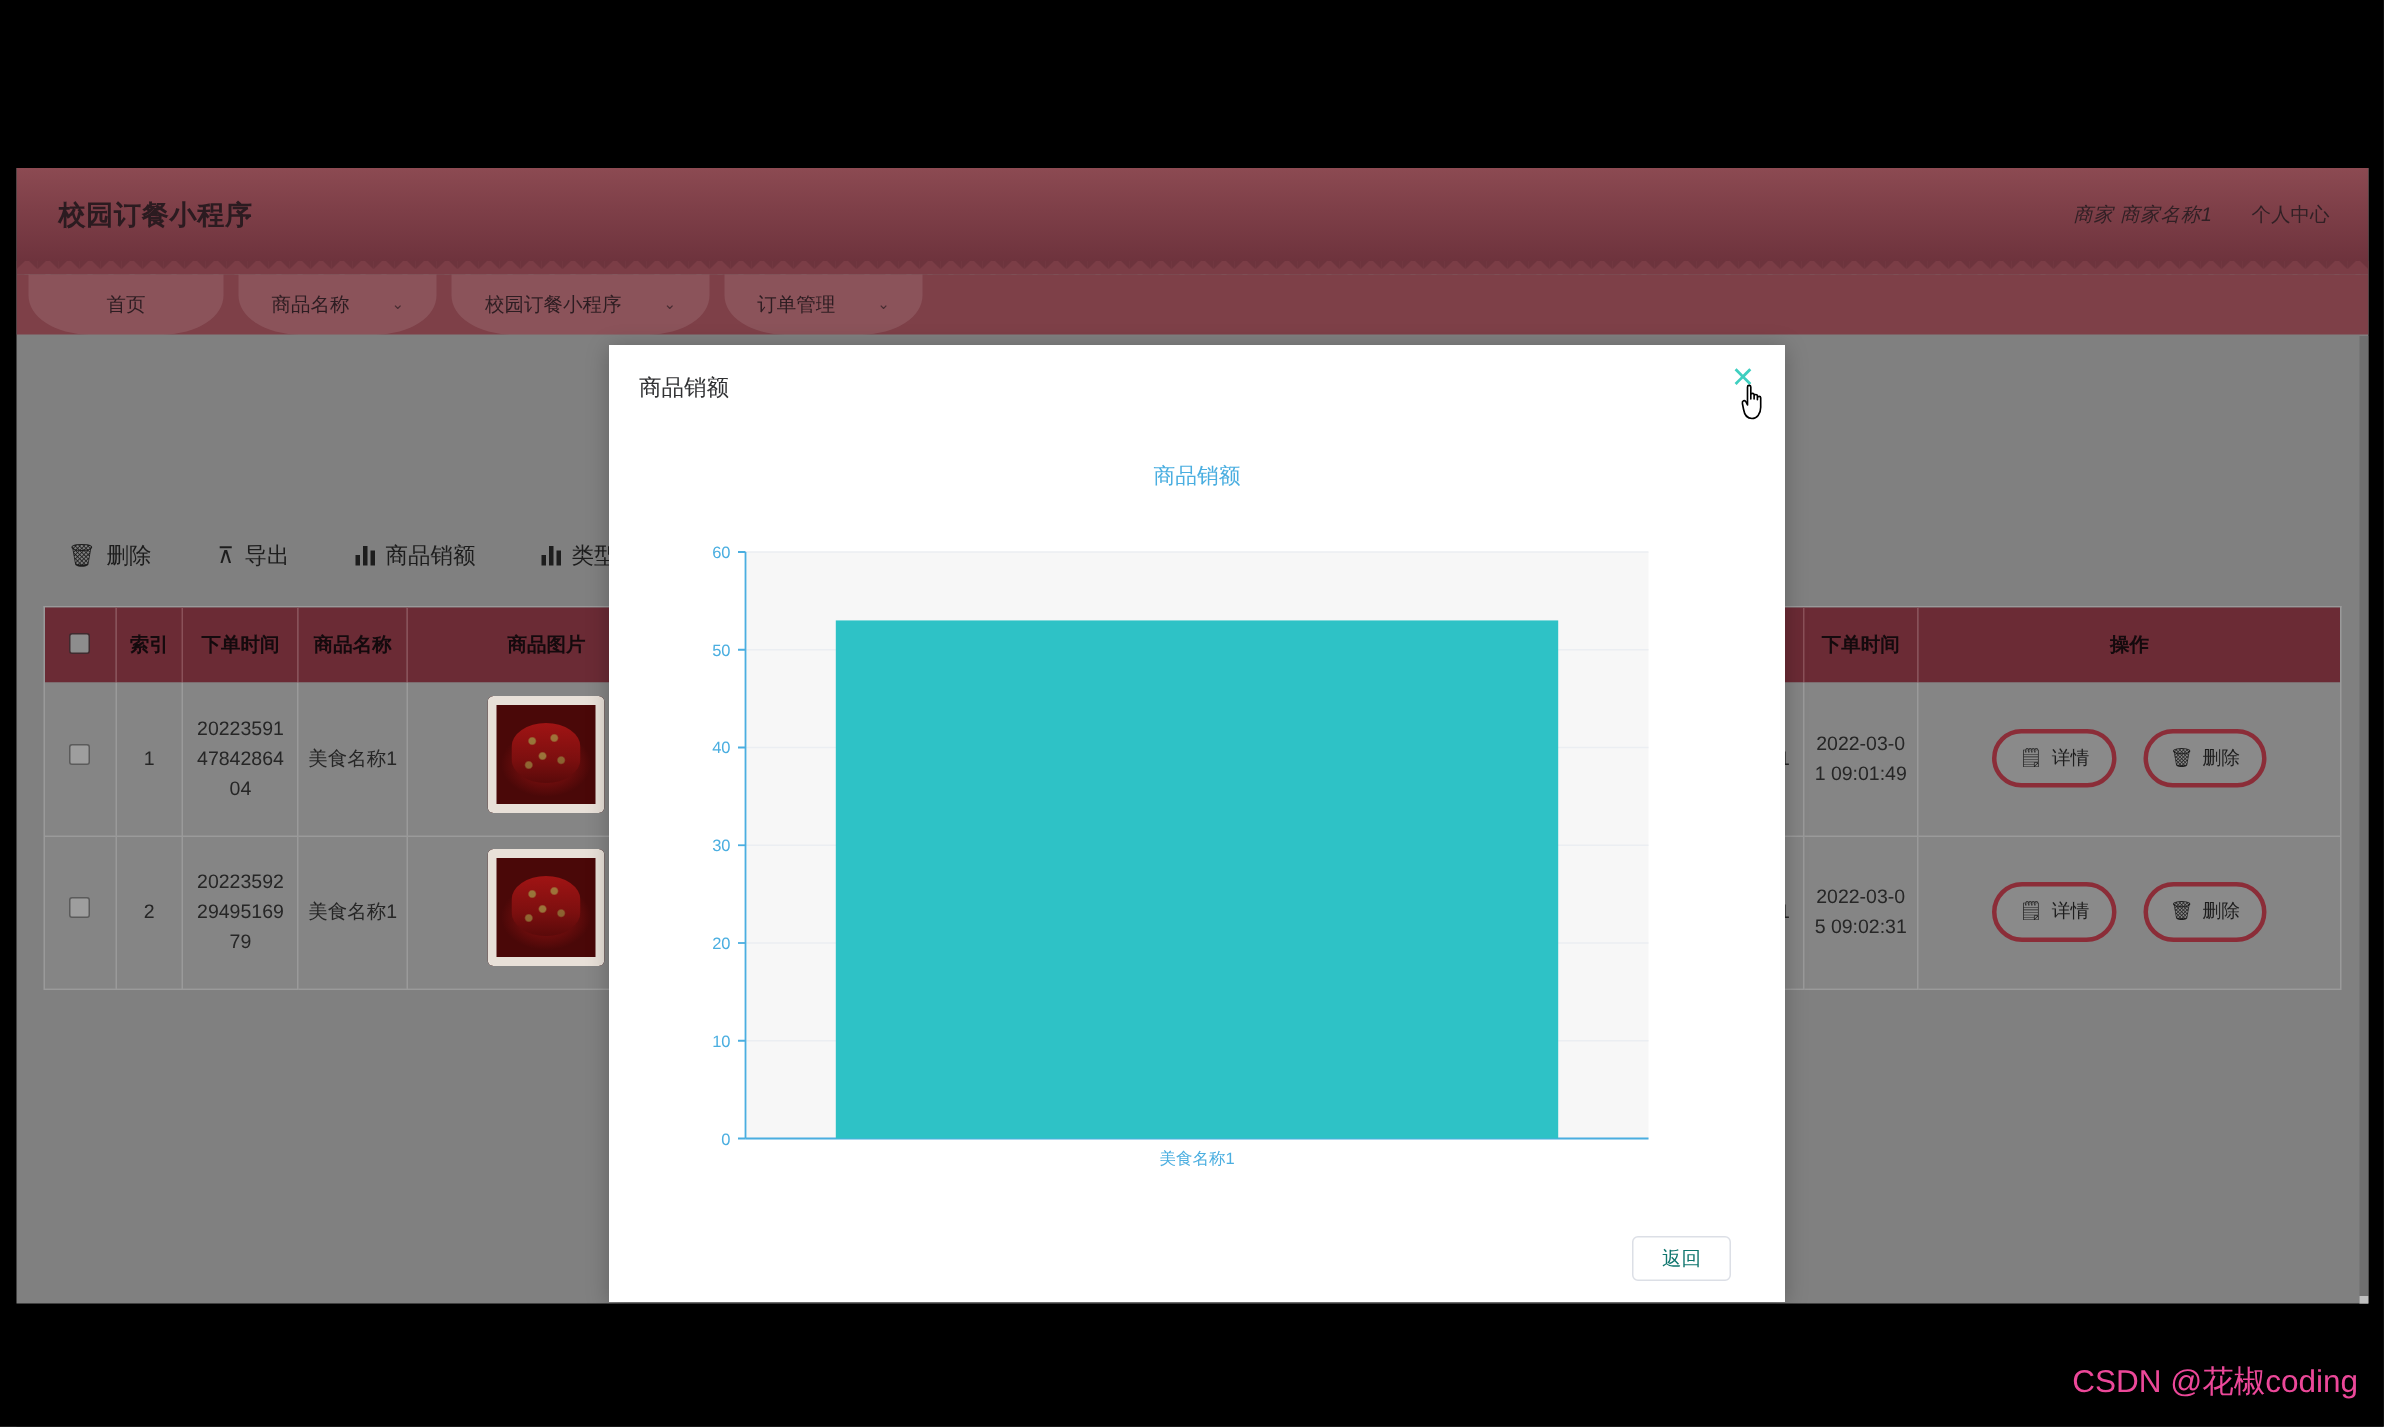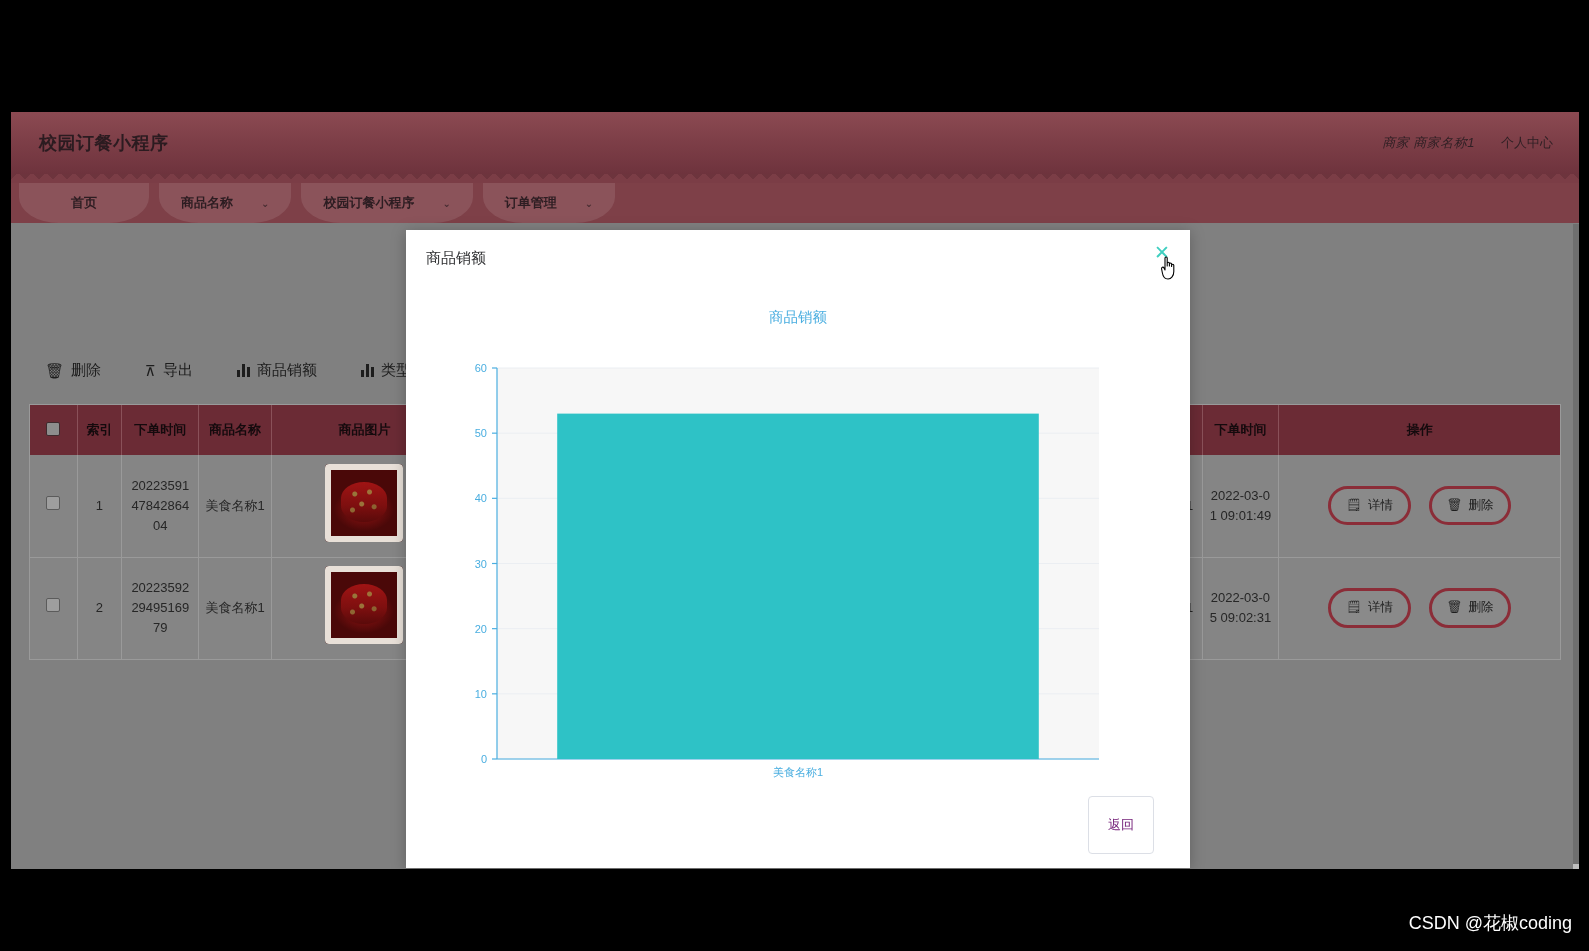--- a/index.html
+++ b/index.html
@@ -58,21 +58,20 @@
   }
   .navtab{
     position:relative; height:40px; min-width:120px;
     display:flex; align-items:center; justify-content:center; gap:28px;
     padding:0 22px;
     background: rgba(255,255,255,.10);
     border-bottom-left-radius: 40px 26px;
     border-bottom-right-radius: 40px 26px;
     color:#2d1d22; font-size:13px; cursor:pointer;
     margin-right:10px;
-    font-weight:bold;
   }
   .navtab .caret{ font-size:10px; opacity:.75; }
   .navtab.home{ min-width:130px; }
 
   
   .content{ position:relative; padding: 0 18px; }
   .spacer-top{ height:125px; }
 
   .toolbar{
     display:flex; align-items:center; gap:44px;
@@ -148,31 +147,31 @@
     text-align:center; color:#4aaee0; font-size:14.5px; margin-top:22px;
   }
   .chart-area{ position:relative; margin:22px 0 0 0; height:440px; }
   .chart-svg{ position:absolute; left:0; top:0; }
 
   .modal-foot{
     position:absolute; left:0; right:0; bottom:14px; display:flex;
     justify-content:flex-end; padding-right:36px;
   }
   .btn-back{
-    border:1px solid #dcdfe6; background:#fff; color:#701a75;
-    border-radius:4px; font-size:13px; padding:19px 19px; cursor:pointer;
+    border:1px solid #dcdfe6; background:#fff; color:#0f766e;
+    border-radius:4px; font-size:13px; padding:5px 19px; cursor:pointer;
     font-family:"Liberation Sans", sans-serif;
   }
 
   
   .cursor{ position:absolute; left:1148px; top:255px; width:22px; height:26px; pointer-events:none; }
 
   
   .csdn{
-    position:absolute; right:28px; bottom:16px; color:#ffffff; font-size:18px;
+    position:absolute; right:28px; bottom:16px; color:#ec4899; font-size:21px;
   }
   .scrollbar{
     position:absolute; right:0; top:112px; width:6px; height:757px; background:#6f6f6f;
   }
   .scrollthumb{ position:absolute; right:0; top:640px; width:6px; height:70px; background:#bfbfbf; }
 </style>
 </head>
 <body>
 
 <div id="screen">

